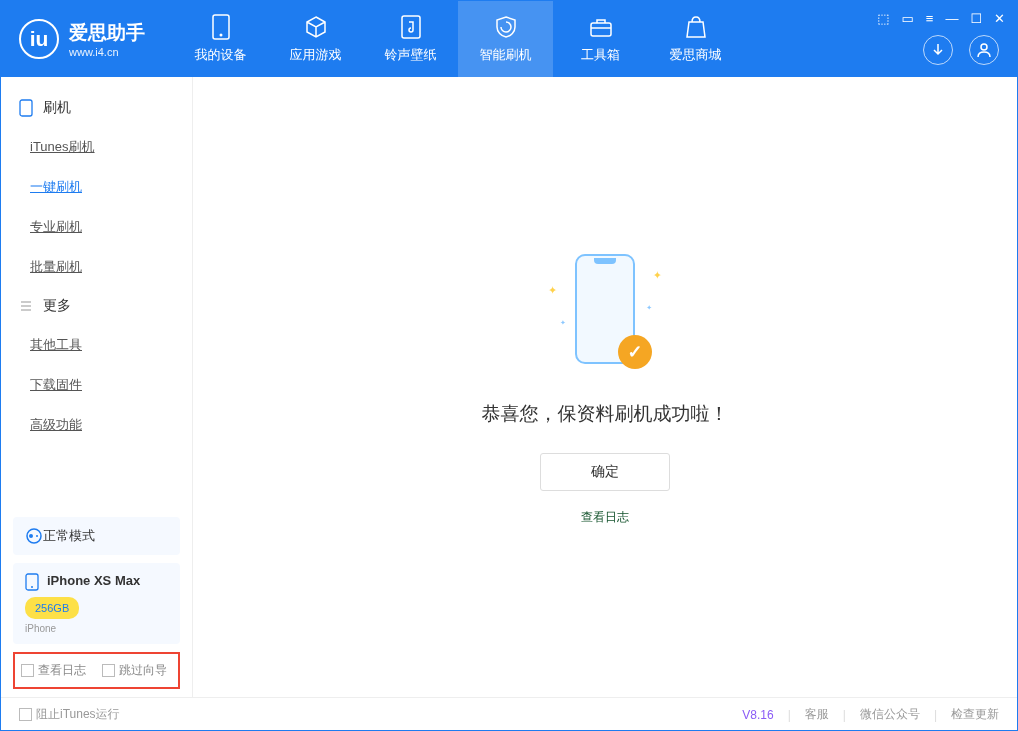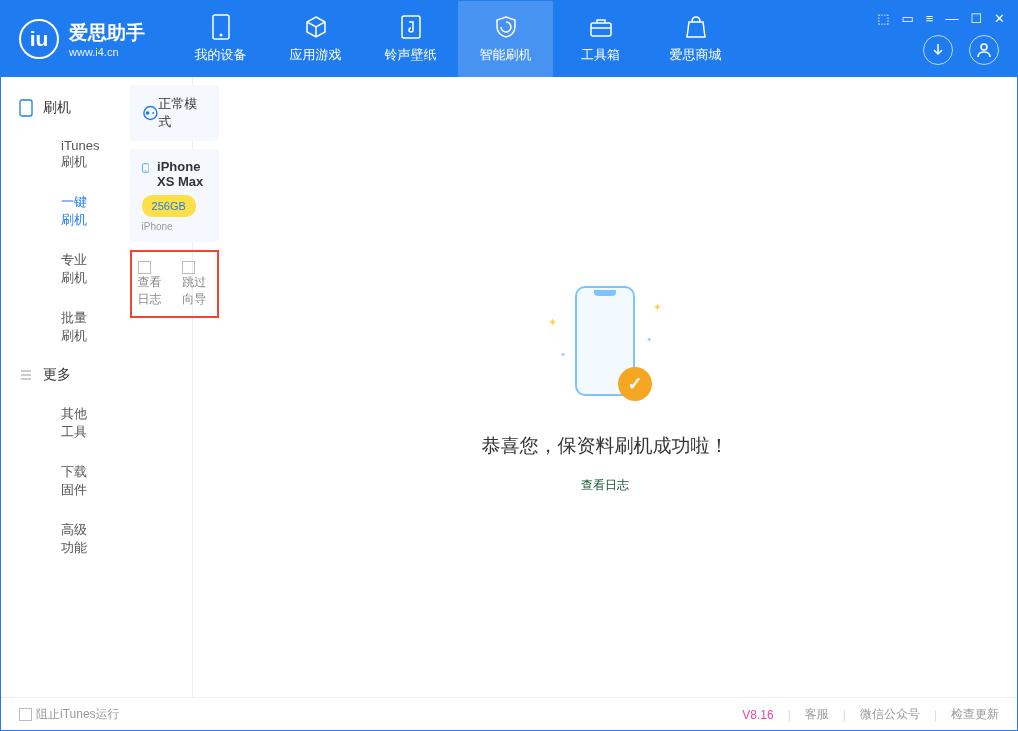--- a/index.html
+++ b/index.html
@@ -15,24 +15,24 @@
     .tabs { display: flex; align-self: stretch; margin-left: 10px; }
     .tab { width: 95px; display: flex; flex-direction: column; align-items: center; justify-content: center; cursor: pointer; font-size: 13px; }
     .tab.active { background: rgba(255,255,255,0.18); }
     .tab-icon { width: 26px; height: 26px; margin-bottom: 6px; display: flex; align-items: center; justify-content: center; }
     
     .header-right { position: absolute; right: 12px; top: 10px; display: flex; gap: 12px; font-size: 13px; }
     .header-right-icons { position: absolute; right: 18px; bottom: 12px; display: flex; gap: 16px; align-items: center; }
     .circle-btn { width: 30px; height: 30px; border: 1.5px solid rgba(255,255,255,0.7); border-radius: 50%; display: flex; align-items: center; justify-content: center; cursor: pointer; }
     
     .body-area { display: flex; height: 620px; }
-    .sidebar { width: 192px; border-right: 1px solid #eee; display: flex; }
+    .sidebar { width: 192px; border-right: 1px solid #eee; display: flex; flex-direction: column; }
     .sidebar-scroll { flex: 1; padding-top: 12px; }
     .group-header { display: flex; align-items: center; font-size: 14px; color: #333; padding: 10px 18px; font-weight: 500; gap: 10px; }
-    .sidebar-item { padding: 11px 18px 11px 60px; font-size: 13px; color: #555; cursor: pointer; }
+    .sidebar-item { padding: 11px 18px 11px 29px; font-size: 13px; color: #555; cursor: pointer; text-decoration: underline; }
     .sidebar-item.active { color: #1e7cf0; }
     
     .sidebar-bottom { padding: 0; }
     .mode-box { margin: 8px 12px; background: #f5f9ff; border-radius: 4px; padding: 10px 12px; display: flex; align-items: center; font-size: 13px; color: #333; }
     .device-box { margin: 8px 12px; background: #f5f9ff; border-radius: 4px; padding: 10px 12px; }
     .device-name { font-size: 13px; font-weight: bold; color: #333; display: flex; gap: 8px; }
     .device-cap { display: inline-block; margin-top: 6px; background: #fde047; color: #1e7cf0; font-size: 11px; padding: 5px 10px; border-radius: 10px; }
     .device-type { font-size: 10px; color: #999; margin-top: 4px; }
     
     .checkbox-row { margin: 6px 12px 8px; border: 2px solid #e43; padding: 8px 6px; display: flex; gap: 16px; align-items: center; font-size: 12px; color: #888; }
@@ -47,21 +47,21 @@
     .sparkle { position: absolute; color: #ffd24d; font-size: 11px; }
     
     .success-msg { margin-top: 22px; font-size: 19px; color: #333; }
     .confirm-btn { margin-top: 26px; width: 130px; height: 38px; border: 1px solid #ddd; background: #fff; border-radius: 3px; cursor: pointer; font-size: 14px; color: #333; }
     .log-link { margin-top: 18px; font-size: 12px; color: #14532d; cursor: pointer; }
     
     .footer { height: 34px; border-top: 1px solid #eee; display: flex; align-items: center; justify-content: space-between; padding: 0 18px; font-size: 12px; color: #999; }
     .footer-left { display: flex; align-items: center; gap: 6px; }
     .footer-right { display: flex; align-items: center; gap: 14px; }
     .footer-right .sep { color: #ddd; }
-    .ver { color: #ec4899; }
+    .ver { color: #8b5cf6; }
     .footlink { cursor: pointer; }
   </style>
 </head>
 <body>
 
 <div class="header">
   <div class="logo-area">
     <div class="logo-circle">iu</div>
     <div class="logo-text">
       <div class="logo-title">爱思助手</div>
@@ -202,20 +202,21 @@
       <span class="sparkle" style="left:8px;top:35px">✦</span>
       <span class="sparkle" style="left:20px;top:70px;font-size:7px;color:#8cc8ff">✦</span>
       <span class="sparkle" style="right:8px;top:20px">✦</span>
       <span class="sparkle" style="right:18px;top:55px;font-size:7px;color:#8cc8ff">✦</span>
       <div class="phone-outline">
         <div class="phone-notch"></div>
       </div>
       <div class="check-badge">✓</div>
     </div>
     <div class="success-msg">恭喜您，保资料刷机成功啦！</div>
+    <button class="confirm-btn">确定</button>
     <div class="log-link">查看日志</div>
   </div>
 </div>
 
 <div class="footer">
   <div class="footer-left">
     <label><span class="chk"></span><span>阻止iTunes运行</span></label>
   </div>
   <div class="footer-right">
     <span class="ver">V8.16</span>

